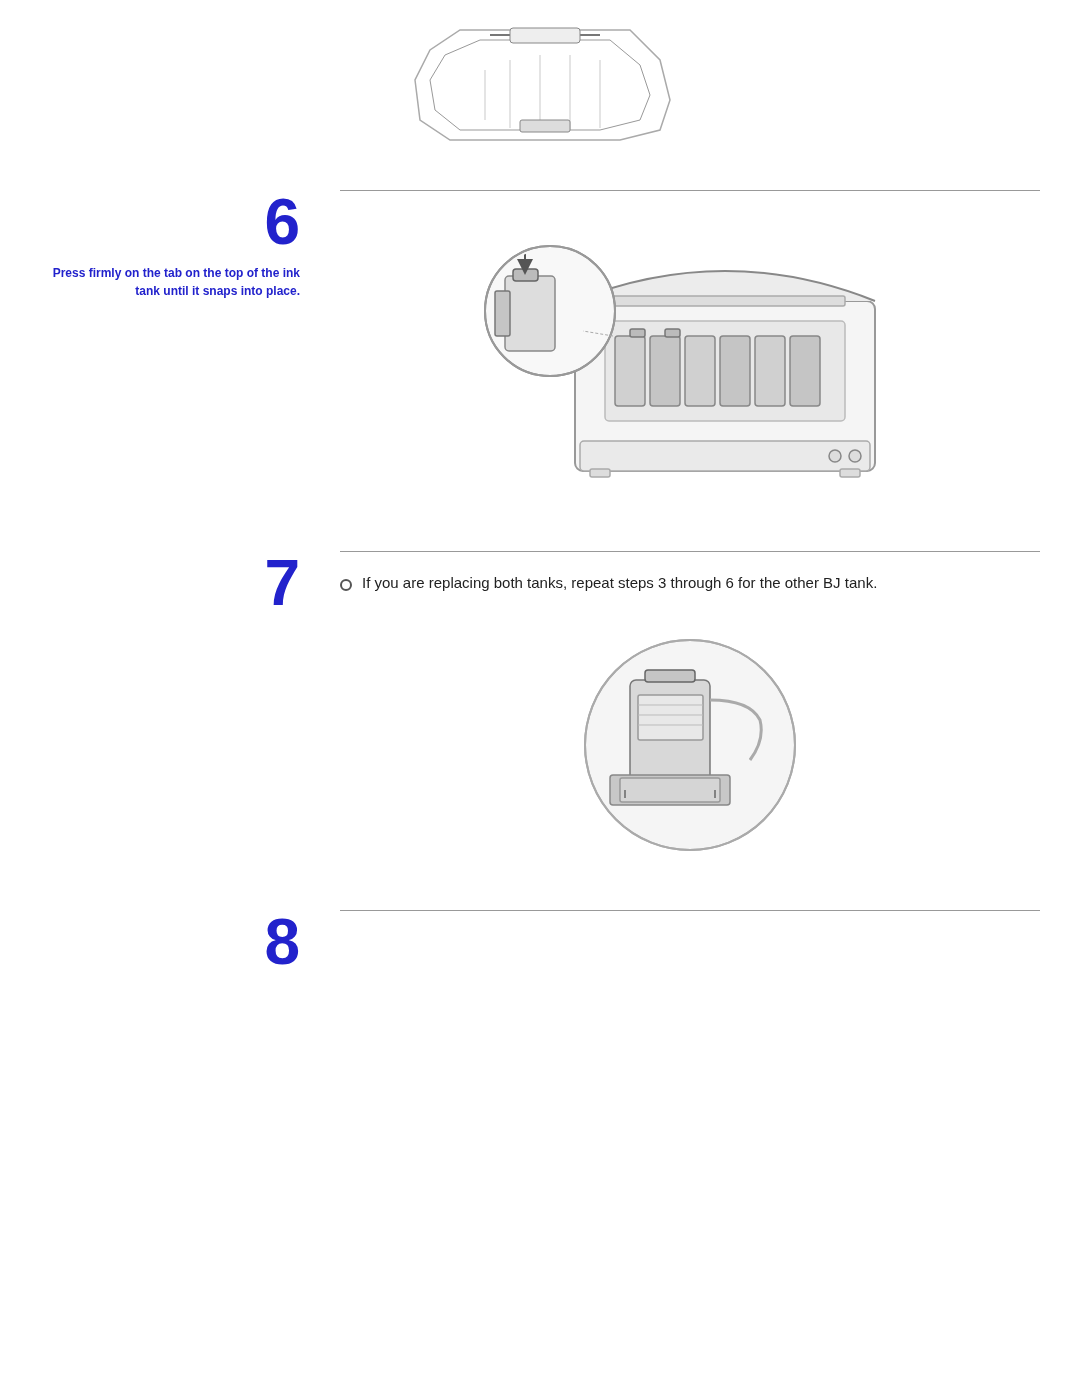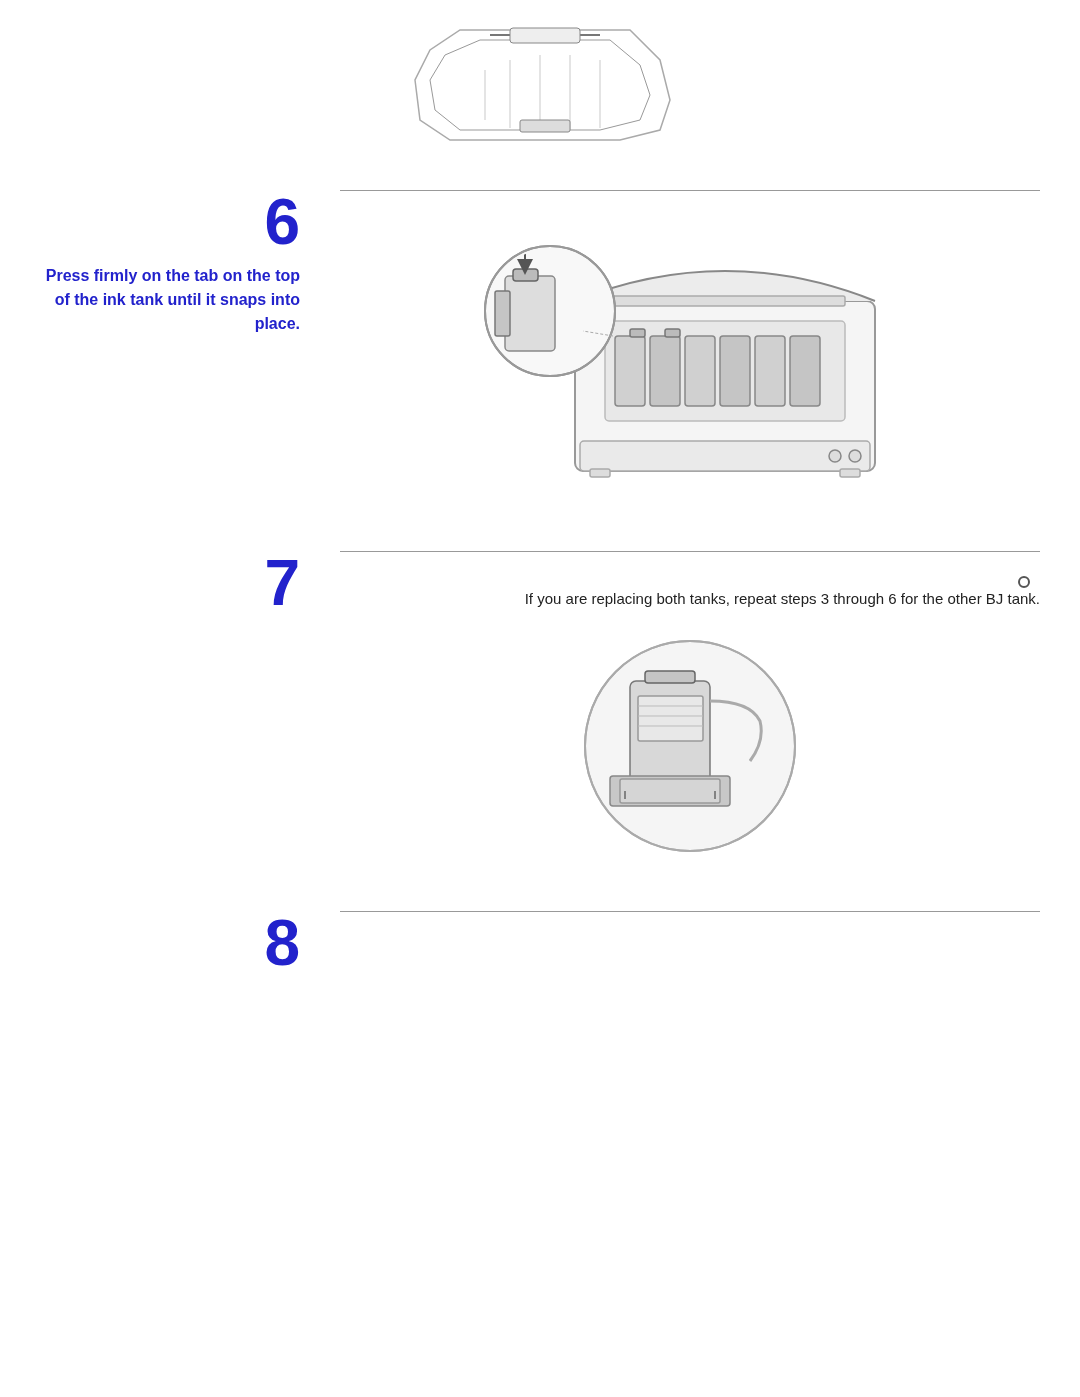--- a/index.html
+++ b/index.html
@@ -45,21 +45,21 @@
     .step-number {
       font-size: 64px;
       font-weight: bold;
       color: #2222cc;
       line-height: 1;
       margin-bottom: 10px;
     }
 
     .step-description {
       color: #2222cc;
-      font-size: 16px;
+      font-size: 12px;
       font-weight: bold;
       text-align: right;
       line-height: 1.5;
     }
 
     .step-right {
       flex: 1;
       display: flex;
       flex-direction: column;
       padding-left: 20px;
@@ -78,22 +78,23 @@
 
     .step-image {
       display: flex;
       justify-content: center;
       margin-top: 10px;
     }
 
     
     .bullet-item {
       display: flex;
-      flex-direction: column;
-      align-items: flex-end;
+      flex-direction: row;
+      align-items: center;
+      margin-bottom: 15px;
     }
 
     .bullet-dot {
       width: 12px;
       height: 12px;
       border-radius: 50%;
       border: 2px solid #555;
       margin-right: 10px;
       margin-top: 4px;
       flex-shrink: 0;

